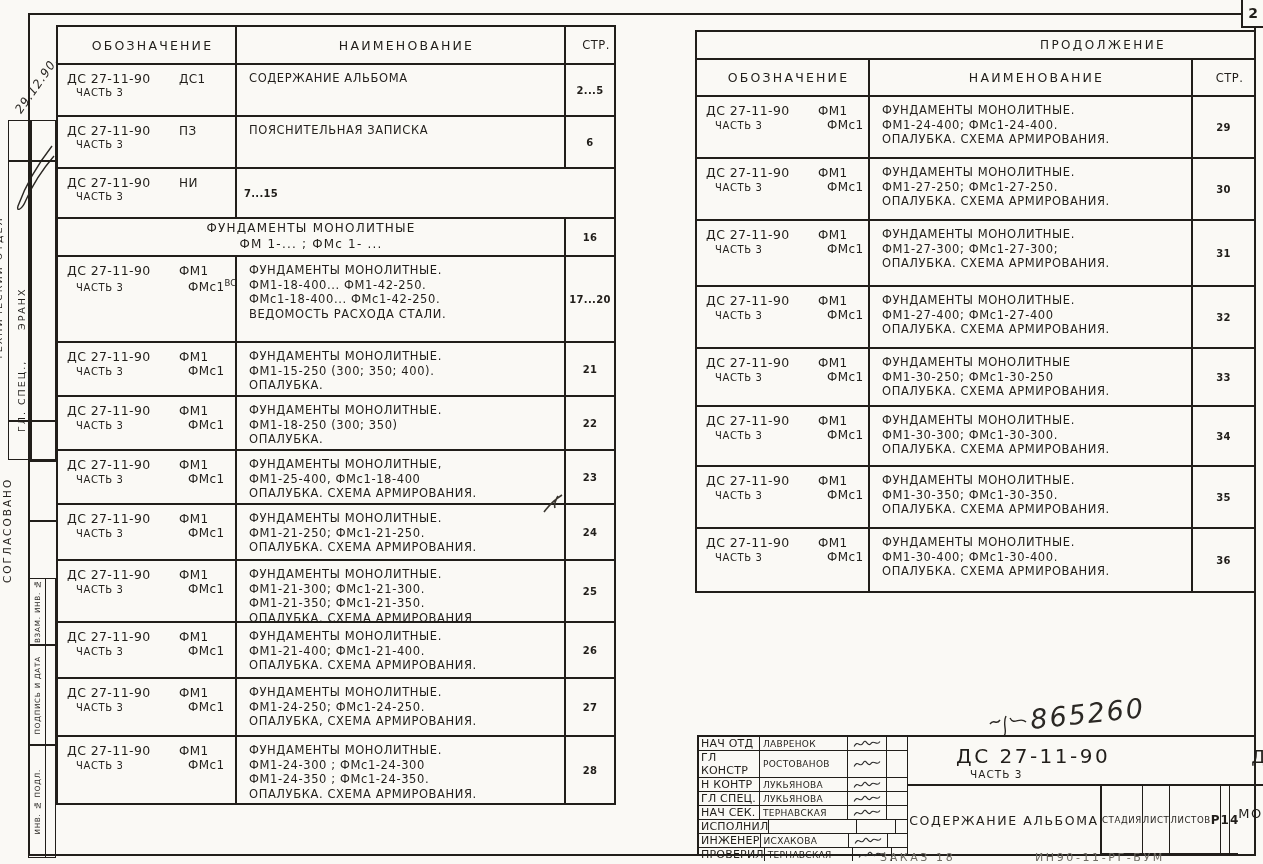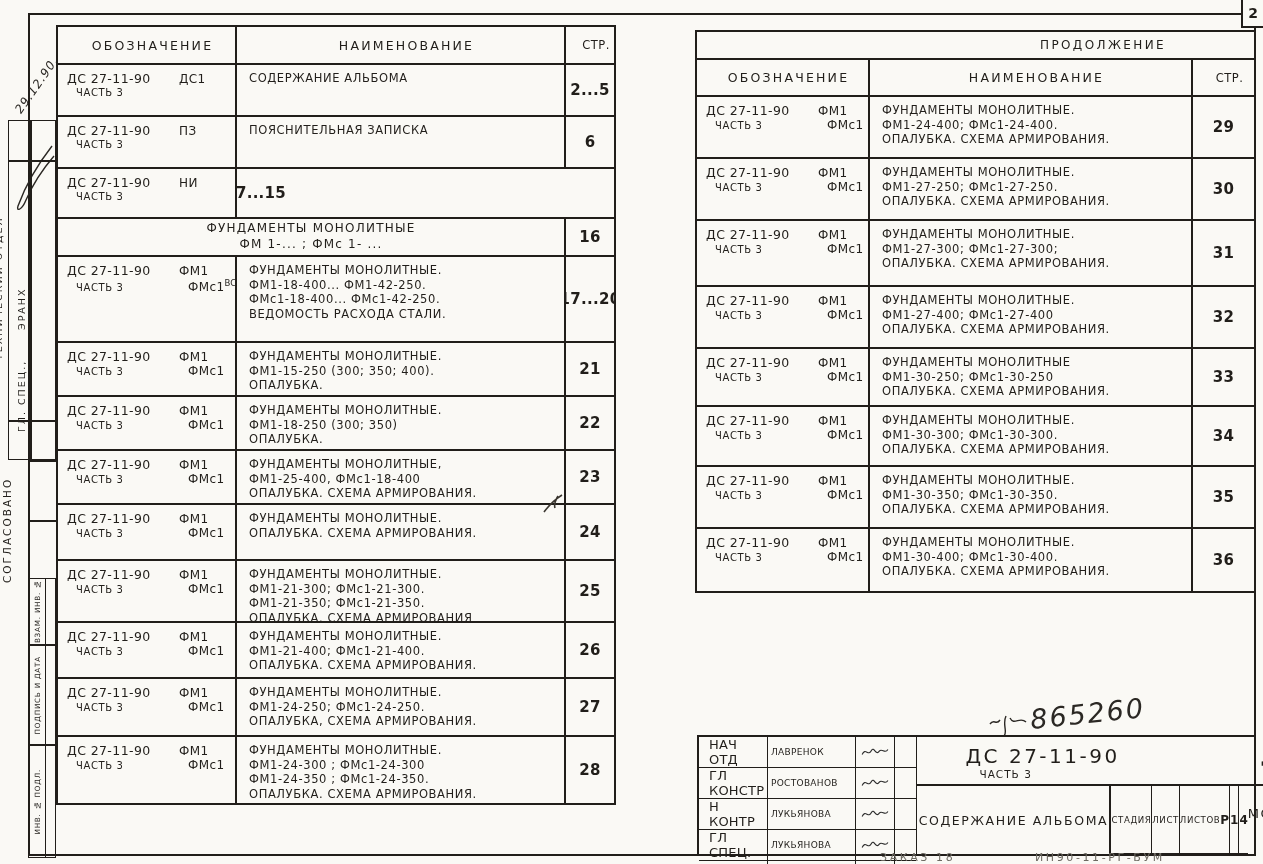--- a/index.html
+++ b/index.html
@@ -22,41 +22,41 @@
   
   .tbl{position:absolute;border:2.5px solid var(--ink);box-sizing:border-box;background:var(--paper);}
   .thead,.trow{display:flex;border-bottom:2.3px solid var(--ink);box-sizing:border-box;}
   .trow:last-child{border-bottom:none;}
   .c{box-sizing:border-box;border-right:2.3px solid var(--ink);overflow:hidden;}
   .c:last-child{border-right:none;}
   .c.des{flex:0 0 179px;padding:7px 2px 2px 9px;}
   .tbl-right .c.des{flex:0 0 173px;}
   .c.name{flex:1 1 auto;padding:6px 2px 2px 12px;font-size:11.5px;letter-spacing:.6px;line-height:1.28;}
   .c.page{flex:0 0 48px;display:flex;align-items:center;justify-content:center;
-    font-size:15px;font-weight:bold;letter-spacing:.3px;}
+    font-size:10px;font-weight:bold;letter-spacing:.3px;}
   .tbl-right .c.page{flex:0 0 61px;}
   .c.groupc{flex:1 1 auto;display:flex;flex-direction:column;align-items:center;justify-content:center;
     font-size:12px;letter-spacing:1.2px;line-height:1.3;}
   .hcell{display:flex;align-items:center;justify-content:center;font-size:12.5px;letter-spacing:2.2px;padding-left:12px;}
   .dline{display:flex;align-items:baseline;font-size:12.5px;letter-spacing:.4px;line-height:1.15;}
   .dline .doc{flex:0 0 112px;}
   .dline .part{flex:0 0 112px;font-size:10px;padding-left:9px;letter-spacing:.6px;}
   .dline .code{font-size:12px;}
   .sup{font-size:8.5px;vertical-align:super;letter-spacing:0;margin-top:23px;}
   
   .controw{height:28px;display:flex;align-items:center;justify-content:flex-end;
     padding-right:88px;border-bottom:2.3px solid var(--ink);box-sizing:border-box;
     font-size:12px;letter-spacing:2.4px;}
   
   #titleblock{position:absolute;left:697px;top:735px;width:559px;height:121px;
     border:2.5px solid var(--ink);box-sizing:border-box;display:flex;background:var(--paper);}
   #sig-col{flex:0 0 208px;display:flex;flex-direction:column;}
   .sig-row{flex:1 1 auto;display:flex;border-bottom:1.8px solid var(--ink);box-sizing:border-box;}
   .sig-row:last-child{border-bottom:none;}
-  .sig-role{flex:0 0 58px;border-right:1.6px solid var(--ink);font-size:13px;display:flex;align-items:center;padding-left:10px;letter-spacing:.2px;}
+  .sig-role{flex:0 0 58px;border-right:1.6px solid var(--ink);font-size:11px;display:flex;align-items:center;padding-left:2px;letter-spacing:.2px;}
   .sig-name{flex:0 0 84px;border-right:1.6px solid var(--ink);font-size:9px;display:flex;align-items:center;padding-left:3px;letter-spacing:.3px;}
   .sig-sign{flex:0 0 38px;border-right:1.6px solid var(--ink);display:flex;align-items:center;justify-content:center;}
   .sig-extra{flex:1 1 auto;}
   #tb-center{flex:1 1 auto;border-left:1px solid var(--ink);display:flex;flex-direction:column;}
   #tb-doc{flex:0 0 49px;border-bottom:2.3px solid var(--ink);box-sizing:border-box;position:relative;}
   #tb-docnum{position:absolute;left:48px;top:7px;font-size:20px;letter-spacing:2.5px;}
   #tb-docpart{position:absolute;left:62px;top:31px;font-size:10.5px;letter-spacing:1px;}
   #tb-doccode{position:absolute;right:55px;top:9px;font-size:18px;letter-spacing:2px;}
   #tb-bottom{flex:1 1 auto;display:flex;}
   #tb-title{flex:0 0 194px;border-right:2.3px solid var(--ink);box-sizing:border-box;
@@ -260,20 +260,21 @@
               <span class="doc">ДС 27-11-90</span>
               <span class="code">ФМ1</span>
             </div>
             <div class="dline">
               <span class="part">ЧАСТЬ 3</span>
               <span class="code">ФМс1</span>
             </div>
           </div>
           <div class="c name">
             <div>ФУНДАМЕНТЫ  МОНОЛИТНЫЕ.</div>
+            <div>ФМ1-21-250;  ФМс1-21-250.</div>
             <div>ОПАЛУБКА. СХЕМА АРМИРОВАНИЯ.</div>
           </div>
           <div class="c page">24</div>
         </div>
         <div class="trow" style="height: 62px;">
           <div class="c des">
             <div class="dline">
               <span class="doc">ДС 27-11-90</span>
               <span class="code">ФМ1</span>
             </div>

